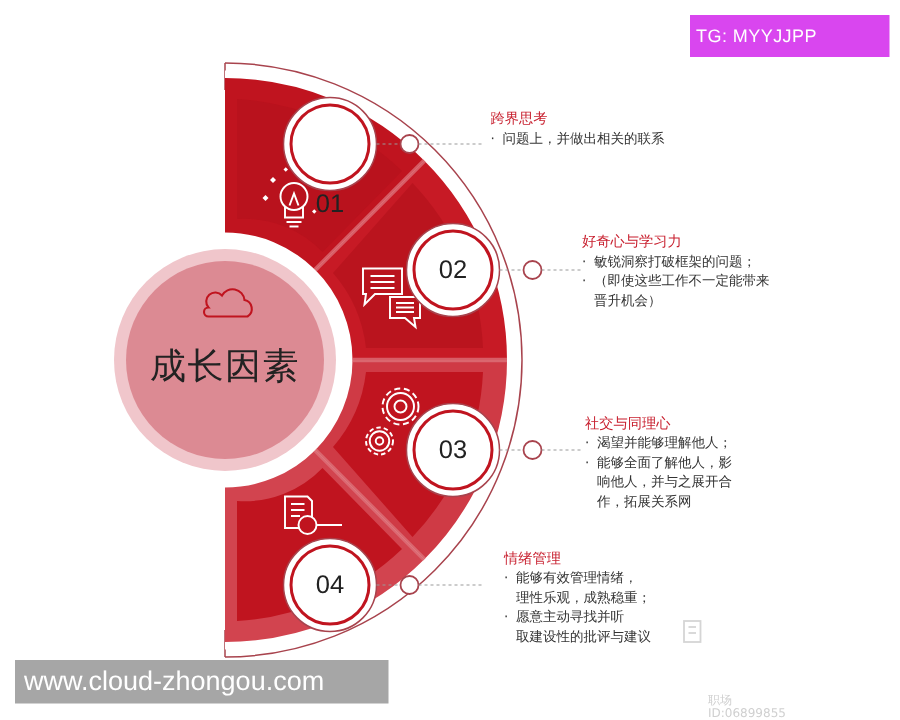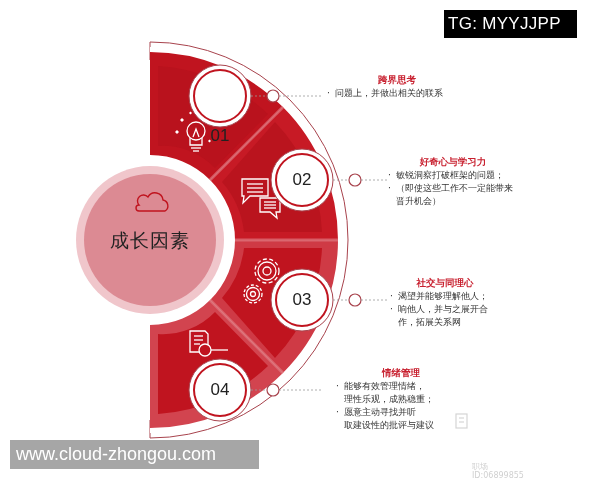--- a/index.html
+++ b/index.html
@@ -2,36 +2,36 @@
 <html><head>
   <meta charset="utf-8">
   <style>
     html, body { margin: 0; padding: 0; }
     body {
       width: 600px; height: 480px; background: #ffffff; position: relative; overflow: hidden;
       font-family: "DejaVu Sans", sans-serif;
     }
     #diagram { position: absolute; left: 0; top: 0; width: 600px; height: 480px; }
     .text-block { position: absolute; font-size: 9px; line-height: 13px; color: #333; }
-    .text-block .title { color: #c8202f; font-weight: bold; font-size: 9.5px; margin-bottom: 1px; text-align: center; }
+    .text-block .title { color: #c8202f; font-weight: normal; font-size: 9.5px; margin-bottom: 1px; }
     .text-block .bullet { position: relative; padding-left: 8px; }
     .text-block .bullet::before { content: "·"; position: absolute; left: 0; top: 0; }
     .tag-badge {
-      position: absolute; left: 444px; top: 10px; width: 133px; height: 28px;
-      background: #000000; color: #fff; font-family: "Liberation Sans", sans-serif;
-      font-size: 17px; line-height: 28px; padding-left: 4px; box-sizing: border-box; letter-spacing: 0.3px;
+      position: absolute; left: 460px; top: 10px; width: 133px; height: 28px;
+      background: #d946ef; color: #fff; font-family: "Liberation Sans", sans-serif;
+      font-size: 12px; line-height: 28px; padding-left: 4px; box-sizing: border-box; letter-spacing: 0.3px;
     }
     .url-badge {
       position: absolute; left: 10px; top: 440px; width: 249px; height: 29px;
       background: #a6a6a6; color: #fff; font-family: "Liberation Sans", sans-serif;
       font-size: 18px; line-height: 29px; padding-left: 6px; box-sizing: border-box;
     }
     .center-label {
       position: absolute; left: 80px; top: 228px; width: 140px; text-align: center;
-      font-size: 19px; color: #222; letter-spacing: 1px;
+      font-size: 24px; color: #222; letter-spacing: 1px;
     }
     .num-label {
       position: absolute; width: 50px; height: 24px; text-align: center;
       font-family: "Liberation Sans", sans-serif; font-size: 17px; line-height: 24px; color: #222;
     }
     .watermark {
       position: absolute; left: 455px; top: 412px; width: 80px; height: 20px;
       font-size: 8px; color: #d0d0d0; line-height: 9px;
     }
   </style>
@@ -193,20 +193,21 @@
     <div>晋升机会）</div>
   </div>
 </div>
 
 <div class="text-block" style="left:390px; top:276px; width:110px;">
   <div class="title">社交与同理心</div>
   <div class="bullet">
     <div>渴望并能够理解他人；</div>
   </div>
   <div class="bullet">
+    <div>能够全面了解他人，影</div>
     <div>响他人，并与之展开合</div>
     <div>作，拓展关系网</div>
   </div>
 </div>
 
 <div class="text-block" style="left:336px; top:366px; width:130px;">
   <div class="title">情绪管理</div>
   <div class="bullet">
     <div>能够有效管理情绪，</div>
     <div>理性乐观，成熟稳重；</div>

